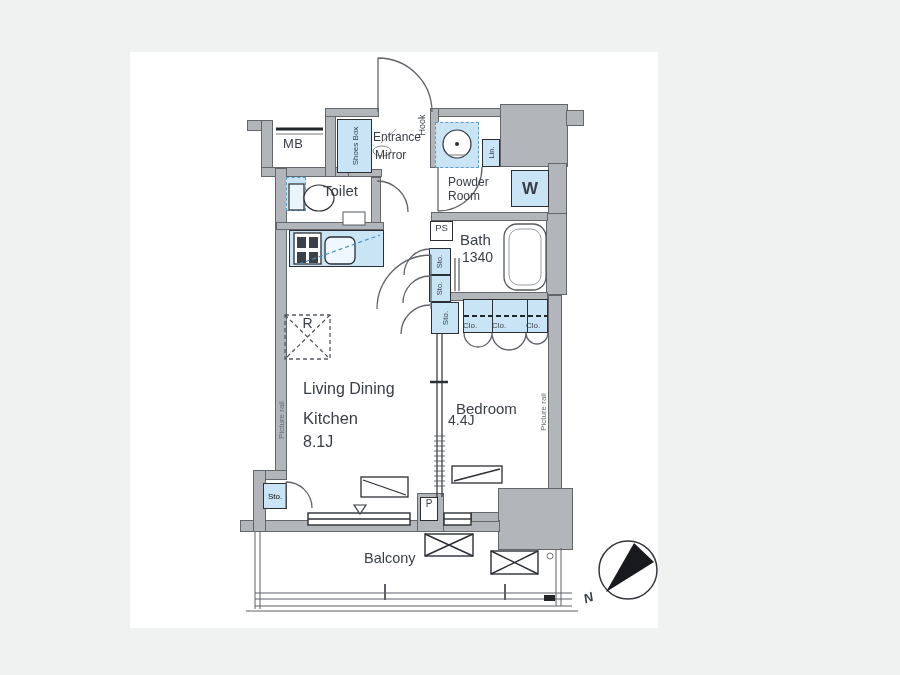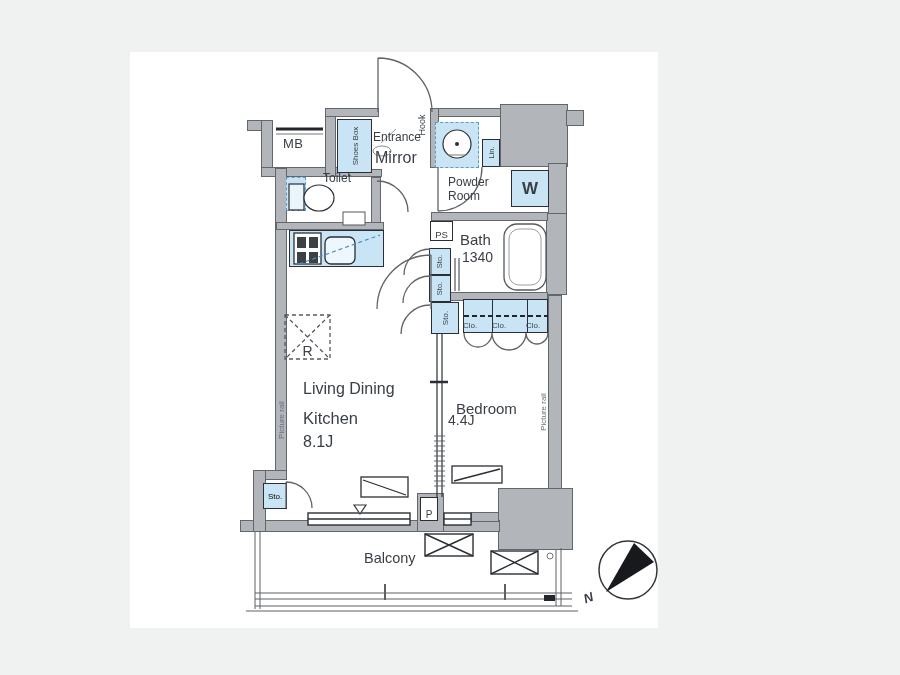--- a/index.html
+++ b/index.html
@@ -9,21 +9,21 @@
   html,body{margin:0;padding:0;background:var(--page_bg);}
   .stage{position:relative;width:900px;height:675px;background:var(--page_bg);
          font-family:"Liberation Sans",sans-serif;overflow:hidden;}
   .canvas{position:absolute;left:130px;top:52px;width:528px;height:576px;background:var(--plan_bg);}
   i.wall{position:absolute;display:block;background:var(--wall);
          border:1px solid var(--wall_outline);box-sizing:border-box;}
   .blue{position:absolute;background:var(--fixture_blue);border:1.5px solid var(--line_dark);
         box-sizing:border-box;}
   .blue.dashed{border:1px dashed #5b9bc8;}
   .whitebox{position:absolute;background:#fff;border:1.5px solid var(--line_dark);
-        box-sizing:border-box;display:flex;align-items:flex-end;justify-content:center;color:var(--text);}
+        box-sizing:border-box;display:flex;align-items:flex-start;justify-content:center;color:var(--text);}
   .lbl{position:absolute;color:var(--text);white-space:nowrap;line-height:1.15;}
   .lbl.c{text-align:left;}
   .vlbl{position:absolute;display:flex;align-items:center;justify-content:center;
         transform:rotate(-90deg);color:var(--text);white-space:nowrap;}
   .flexc{display:flex;align-items:center;justify-content:center;}
   svg.art{position:absolute;left:0;top:0;pointer-events:none;}
 </style>
 </head>
 <body>
 
@@ -170,24 +170,24 @@
     <g>
       <path d="M276,129 L323,129" stroke="#23272c" stroke-width="3"></path>
       <path d="M276,134 L323,134" stroke="#777" stroke-width="1"></path>
       <path d="M381,143 L396,129" stroke="#999" stroke-width="1"></path>
       <polygon points="354,505 366,505 360,514" fill="#ffffff" stroke="#33373c" stroke-width="1.2"></polygon>
     </g>
   </svg>
 
   <div class="lbl" style="left:283px;top:137px;font-size:13px;letter-spacing:.5px">MB</div>
   <div class="lbl" style="left:373px;top:131px;font-size:12px">Entrance</div>
-  <div class="lbl" style="left:375px;top:149px;font-size:16px">Mirror</div>
+  <div class="lbl" style="left:375px;top:149px;font-size:12px">Mirror</div>
   <div class="vlbl" style="left:403px;top:118px;width:38px;height:14px;font-size:9px">Hook</div>
   <div class="vlbl" style="left:329px;top:139px;width:51px;height:14px;font-size:8px">Shoes Box</div>
-  <div class="lbl" style="left:323px;top:172px;font-size:12px">Toilet</div>
+  <div class="lbl" style="left:323px;top:182px;font-size:15px">Toilet</div>
   <div class="lbl c" style="left:448px;top:176px;width:58px;font-size:12px">
     <div>Powder</div>
     <div>Room</div>
   </div>
   <div class="vlbl" style="left:474px;top:146px;width:34px;height:13px;font-size:7.5px">Lin.</div>
   <div class="lbl" style="left:460px;top:231px;font-size:15px">Bath</div>
   <div class="lbl" style="left:462px;top:249px;font-size:14px">1340</div>
   <div class="vlbl" style="left:423px;top:255px;width:33px;height:13px;font-size:7.5px">Sto.</div>
   <div class="vlbl" style="left:423px;top:282px;width:33px;height:13px;font-size:7.5px">Sto.</div>
   <div class="vlbl" style="left:428px;top:311px;width:33px;height:14px;font-size:8px">Sto.</div>

